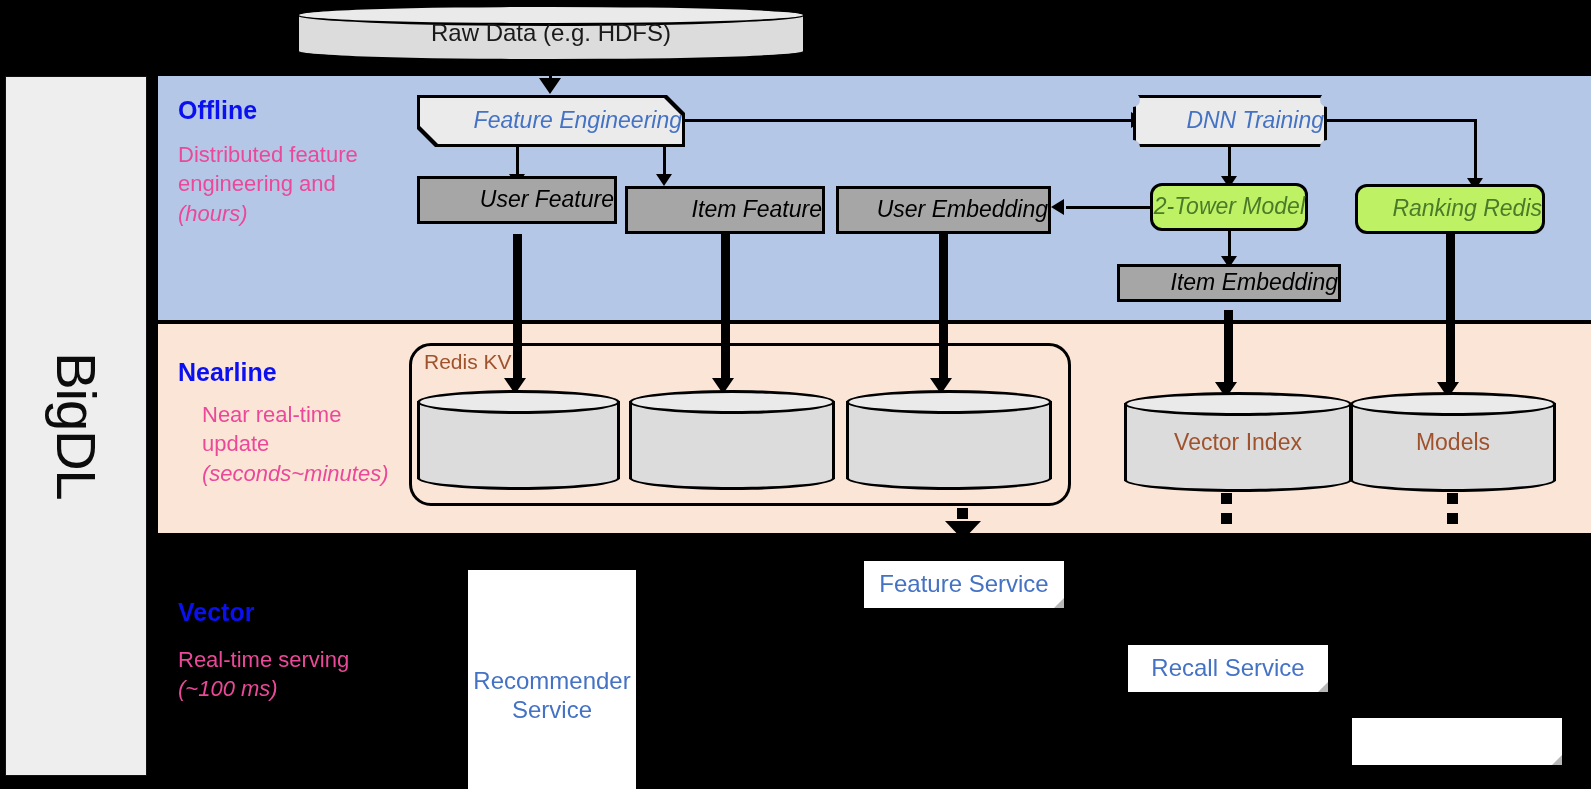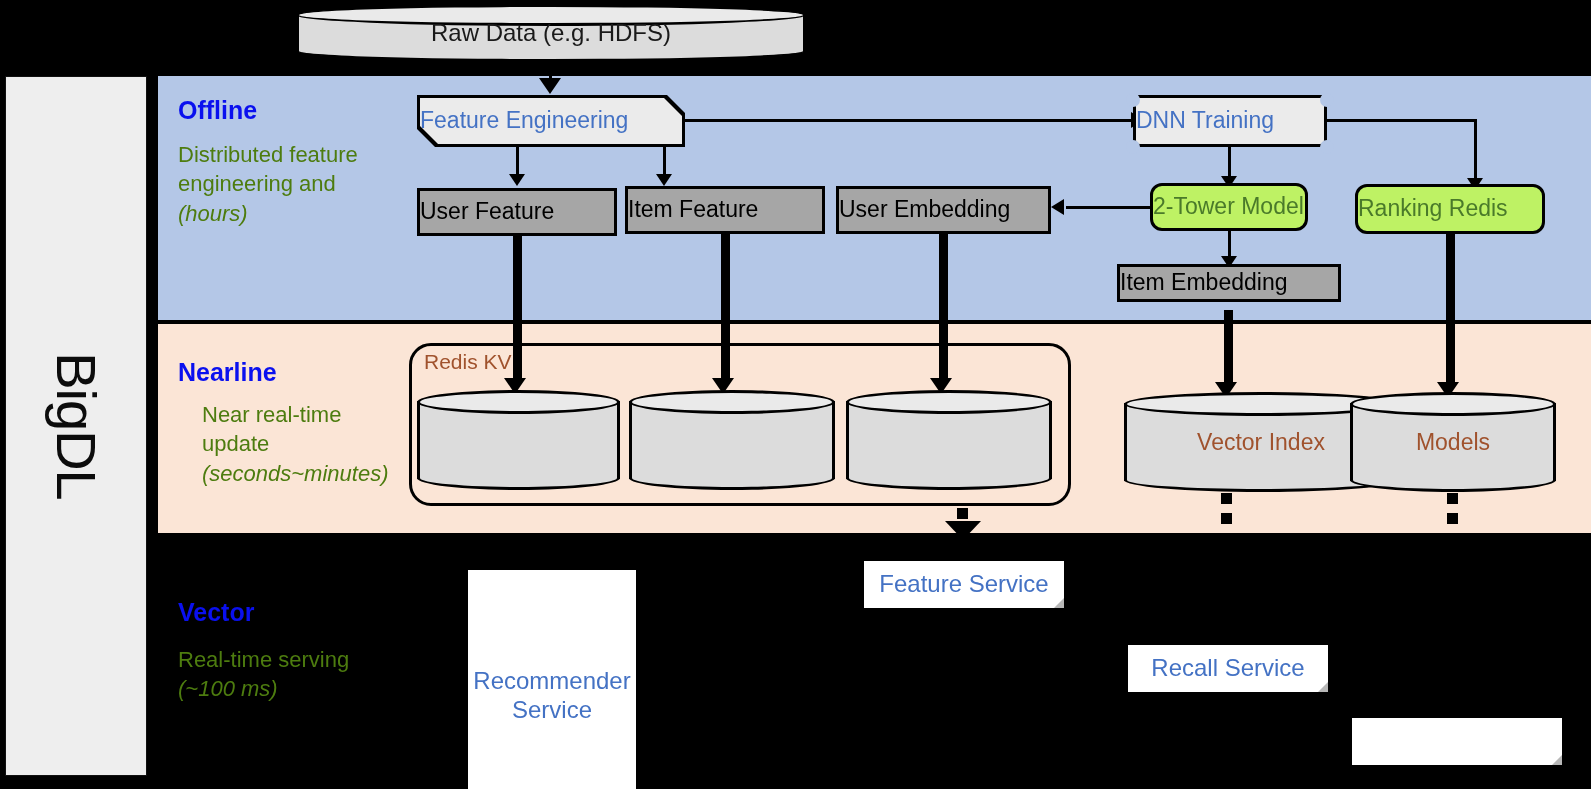--- a/index.html
+++ b/index.html
@@ -15,26 +15,26 @@
   
   #sidebar{position:absolute;left:5px;top:76px;width:140px;height:698px;
            background:#eeeeee;border:1px solid #111;}
   #sidebar-label{position:absolute;left:50%;top:50%;
       transform:translate(-50%,-50%) rotate(90deg);
       white-space:nowrap;font-size:56px;color:#0c0c0c;
       font-family:"Liberation Sans",sans-serif;letter-spacing:-1px;}
 
   
   .band-title{position:absolute;color:#0a10ef;font-size:25px;font-weight:600;}
-  .band-sub{position:absolute;color:#4d7c0f;font-size:22px;line-height:1.33;width:210px;}
+  .band-sub{position:absolute;color:#ec4899;font-size:22px;line-height:1.33;width:210px;}
   .band-sub i{font-style:italic;}
 
   
   .node{position:absolute;box-sizing:border-box;display:flex;align-items:center;
-        justify-content:flex-start;text-align:center;line-height:1.12;}
+        justify-content:flex-end;text-align:center;line-height:1.12;font-style:italic;}
 
   .gray-box{background:#a6a6a6;border:3px solid #000;color:#000;font-size:23px;}
   .rnd-box{background:#bef264;border:3px solid #000;border-radius:12px;font-size:23px;color:#4a7a2a;}
 
   
   .bevel{background:#ebebeb;color:#4472c4;font-size:23px;
      clip-path:polygon(0 0, calc(100% - 18px) 0, 100% 18px, 100% 100%, 18px 100%, 0 calc(100% - 18px));
      border:0;}
   .bevel-shadow{background:#000;
      clip-path:polygon(0 0, calc(100% - 18px) 0, 100% 18px, 100% 100%, 18px 100%, 0 calc(100% - 18px));}
@@ -160,21 +160,21 @@
   <div class="ln thin" style="left:663px;top:147px;height:30px;"></div>
   <div class="arrow-dn-sm" style="left:656px;top:174px;"></div>
 
   <div class="ln thin" style="left:1228px;top:147px;height:32px;"></div>
   <div class="arrow-dn-sm" style="left:1221px;top:176px;"></div>
 
   <div class="ln hthin" style="left:1327px;top:119px;width:150px;"></div>
   <div class="ln thin" style="left:1474px;top:119px;height:62px;"></div>
   <div class="arrow-dn-sm" style="left:1467px;top:178px;"></div>
 
-  <div class="node gray-box" style="left:417px;top:188px;width:200px;height:48px;">
+  <div class="node gray-box" style="left:417px;top:176px;width:200px;height:48px;">
     <span>User Feature</span>
   </div>
   <div class="node gray-box" style="left:625px;top:186px;width:200px;height:48px;">
     <span>Item Feature</span>
   </div>
   <div class="node gray-box" style="left:836px;top:186px;width:215px;height:48px;">
     <span>User Embedding</span>
   </div>
 
   <div class="node rnd-box" style="left:1150px;top:183px;width:158px;height:48px;">
@@ -224,21 +224,21 @@
     <div class="top"></div>
     <div class="cap-label"></div>
   </div>
   <div class="cyl" style="left:846px;top:390px;width:206px;height:100px;">
     <div class="body"></div>
     <div class="bot"></div>
     <div class="top"></div>
     <div class="cap-label"></div>
   </div>
 
-  <div class="cyl" style="left:1124px;top:392px;width:228px;height:100px;padding-left:46px;">
+  <div class="cyl" style="left:1124px;top:392px;width:228px;height:100px;">
     <div class="body"></div>
     <div class="bot"></div>
     <div class="top"></div>
     <div class="cap-label" style="color:#a0522d;">Vector Index</div>
   </div>
   <div class="cyl" style="left:1350px;top:392px;width:206px;height:100px;">
     <div class="body"></div>
     <div class="bot"></div>
     <div class="top"></div>
     <div class="cap-label" style="color:#a0522d;">Models</div>

